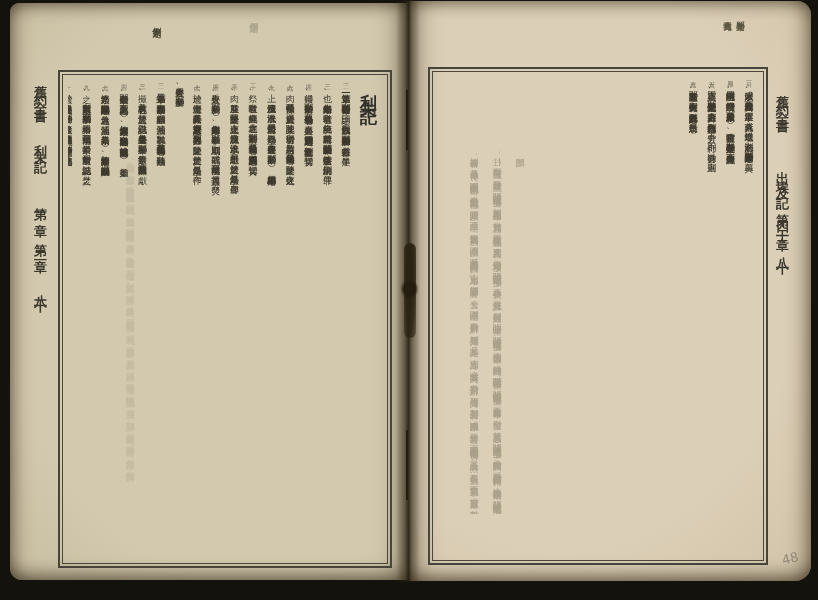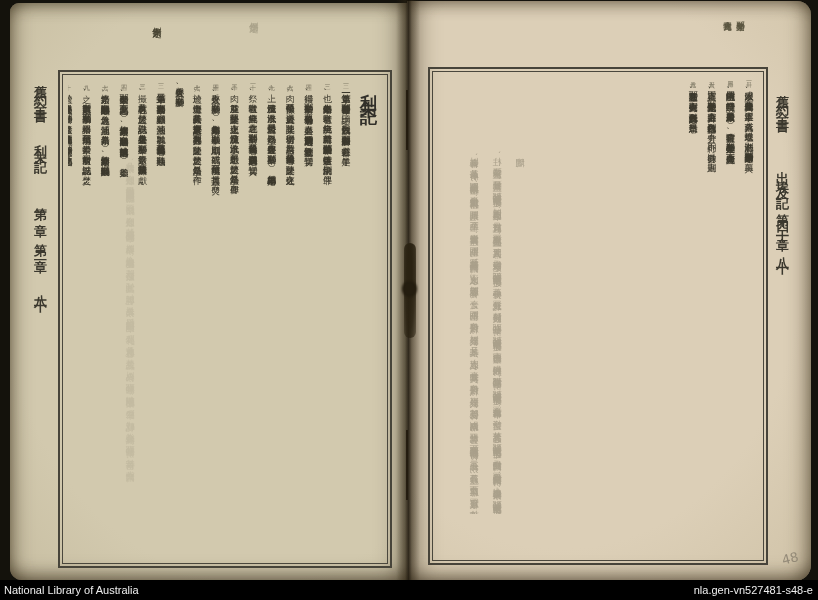--- a/index.html
+++ b/index.html
@@ -130,17 +130,13 @@
 
     <div class="pencil" style="left:375px;top:550px;position:absolute;">48</div>
   </div>
 
   <div class="gutter">
     <div class="gutter-thread" style="top:90px;height:60px;"></div>
     <div class="gutter-thread" style="top:430px;height:70px;"></div>
   </div>
   <div class="blot"></div>
 
-  <div class="footer">
-    <span class="fl">National Library of Australia</span>
-    <span class="fr">nla.gen-vn527481-s48-e</span>
-  </div>
 </div>
 
 </body></html>

